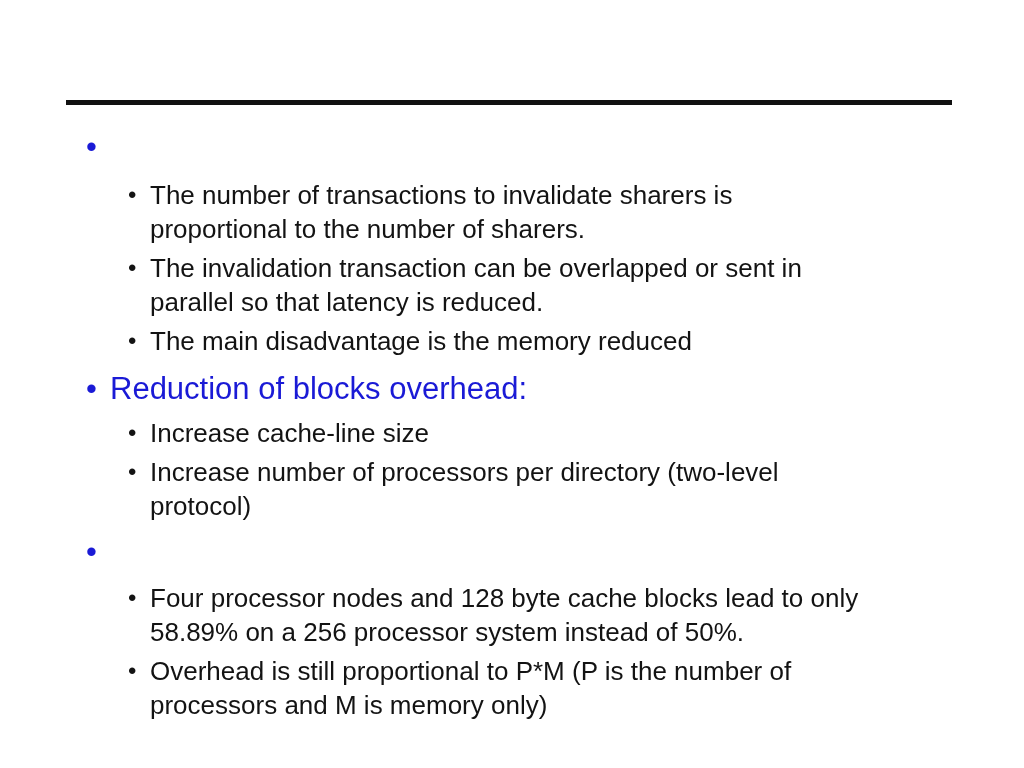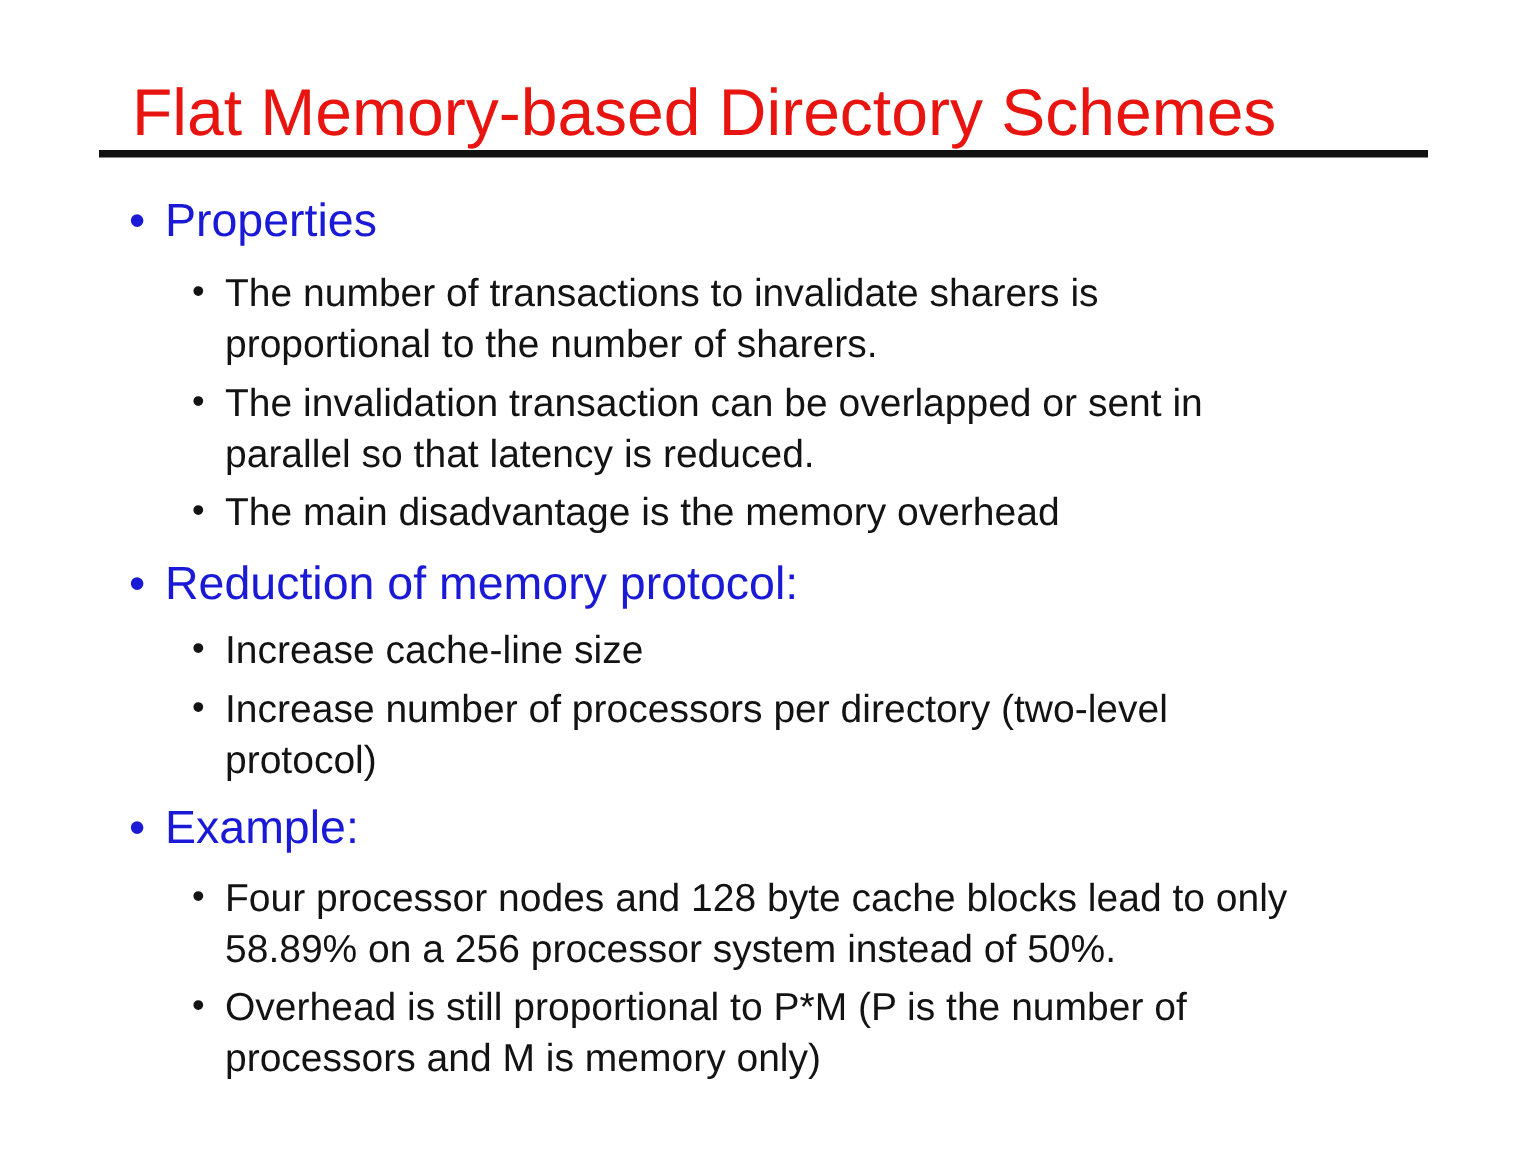--- a/index.html
+++ b/index.html
@@ -66,59 +66,56 @@
     width: 22px;
     font-size: 24px;
     color: var(--body, #131313);
   }
 </style>
 </head>
 <body>
 
 <div class="slide">
 
-  <div class="slide-title">Flat Memory-based Directory Schemes</div>
   <div class="title-rule"></div>
 
   <div class="item lvl1" style="top:127px">
     <span class="bullet">•</span>
-    <span class="text">Properties</span>
   </div>
   <div class="item lvl2" style="top:178px">
     <span class="bullet">•</span>
     <span class="text">The number of transactions to invalidate sharers is
 proportional to the number of sharers.</span>
   </div>
   <div class="item lvl2" style="top:251px">
     <span class="bullet">•</span>
     <span class="text">The invalidation transaction can be overlapped or sent in
 parallel so that latency is reduced.</span>
   </div>
   <div class="item lvl2" style="top:324px">
     <span class="bullet">•</span>
-    <span class="text">The main disadvantage is the memory overhead</span>
+    <span class="text">The main disadvantage is the memory reduced</span>
   </div>
 
   <div class="item lvl1" style="top:369px">
     <span class="bullet">•</span>
-    <span class="text">Reduction of memory protocol:</span>
+    <span class="text">Reduction of blocks overhead:</span>
   </div>
   <div class="item lvl2" style="top:416px">
     <span class="bullet">•</span>
     <span class="text">Increase cache-line size</span>
   </div>
   <div class="item lvl2" style="top:455px">
     <span class="bullet">•</span>
     <span class="text">Increase number of processors per directory (two-level
 protocol)</span>
   </div>
 
   <div class="item lvl1" style="top:532px">
     <span class="bullet">•</span>
-    <span class="text">Example:</span>
   </div>
   <div class="item lvl2" style="top:581px">
     <span class="bullet">•</span>
     <span class="text">Four processor nodes and 128 byte cache blocks lead to only
 58.89% on a 256 processor system instead of 50%.</span>
   </div>
   <div class="item lvl2" style="top:654px">
     <span class="bullet">•</span>
     <span class="text">Overhead is still proportional to P*M (P is the number of
 processors and M is memory only)</span>

